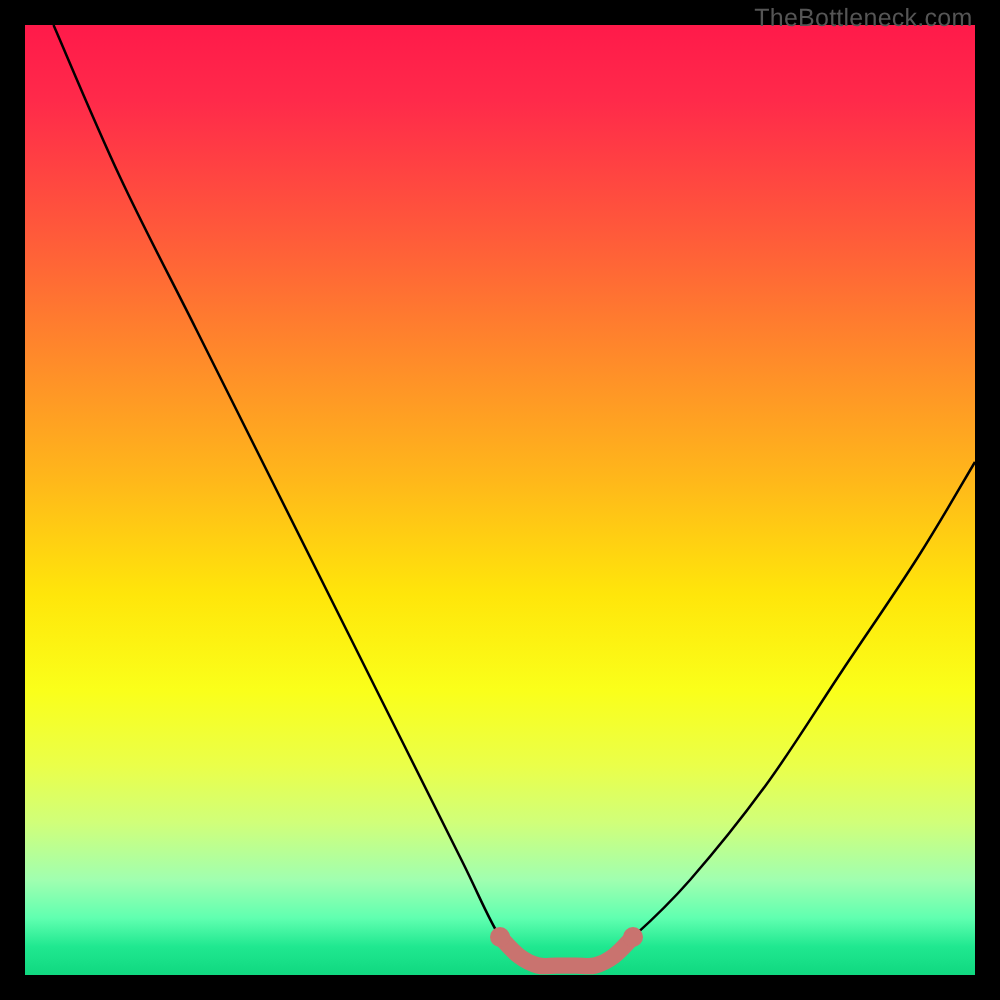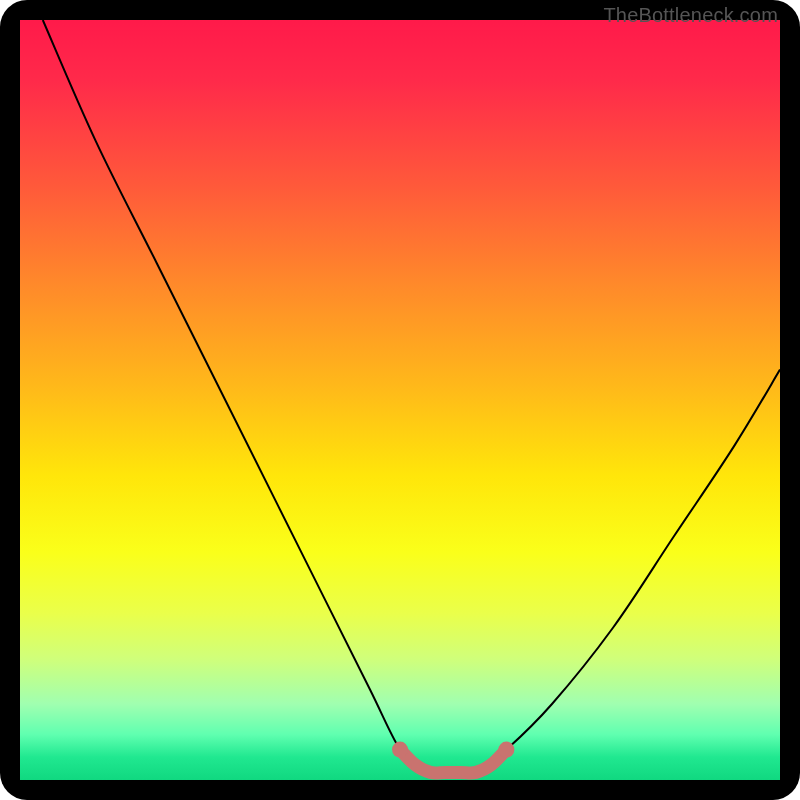--- a/index.html
+++ b/index.html
@@ -2,21 +2,20 @@
 <html><head>
 <meta charset="utf-8">
 <style>
   * { margin: 0; padding: 0; box-sizing: border-box; }
   body { width: 800px; height: 800px; overflow: hidden; font-family: Arial, sans-serif; }
   .chart-container {
     position: relative;
     width: 800px;
     height: 800px;
     background: #000;
-    border-radius: 27px;
   }
   .plot-area {
     position: absolute;
     left: 20px;
     top: 20px;
     width: 760px;
     height: 760px;
     background: linear-gradient(to bottom,
       #ff1a4a 0%,
       #ff2a4a 8%,

